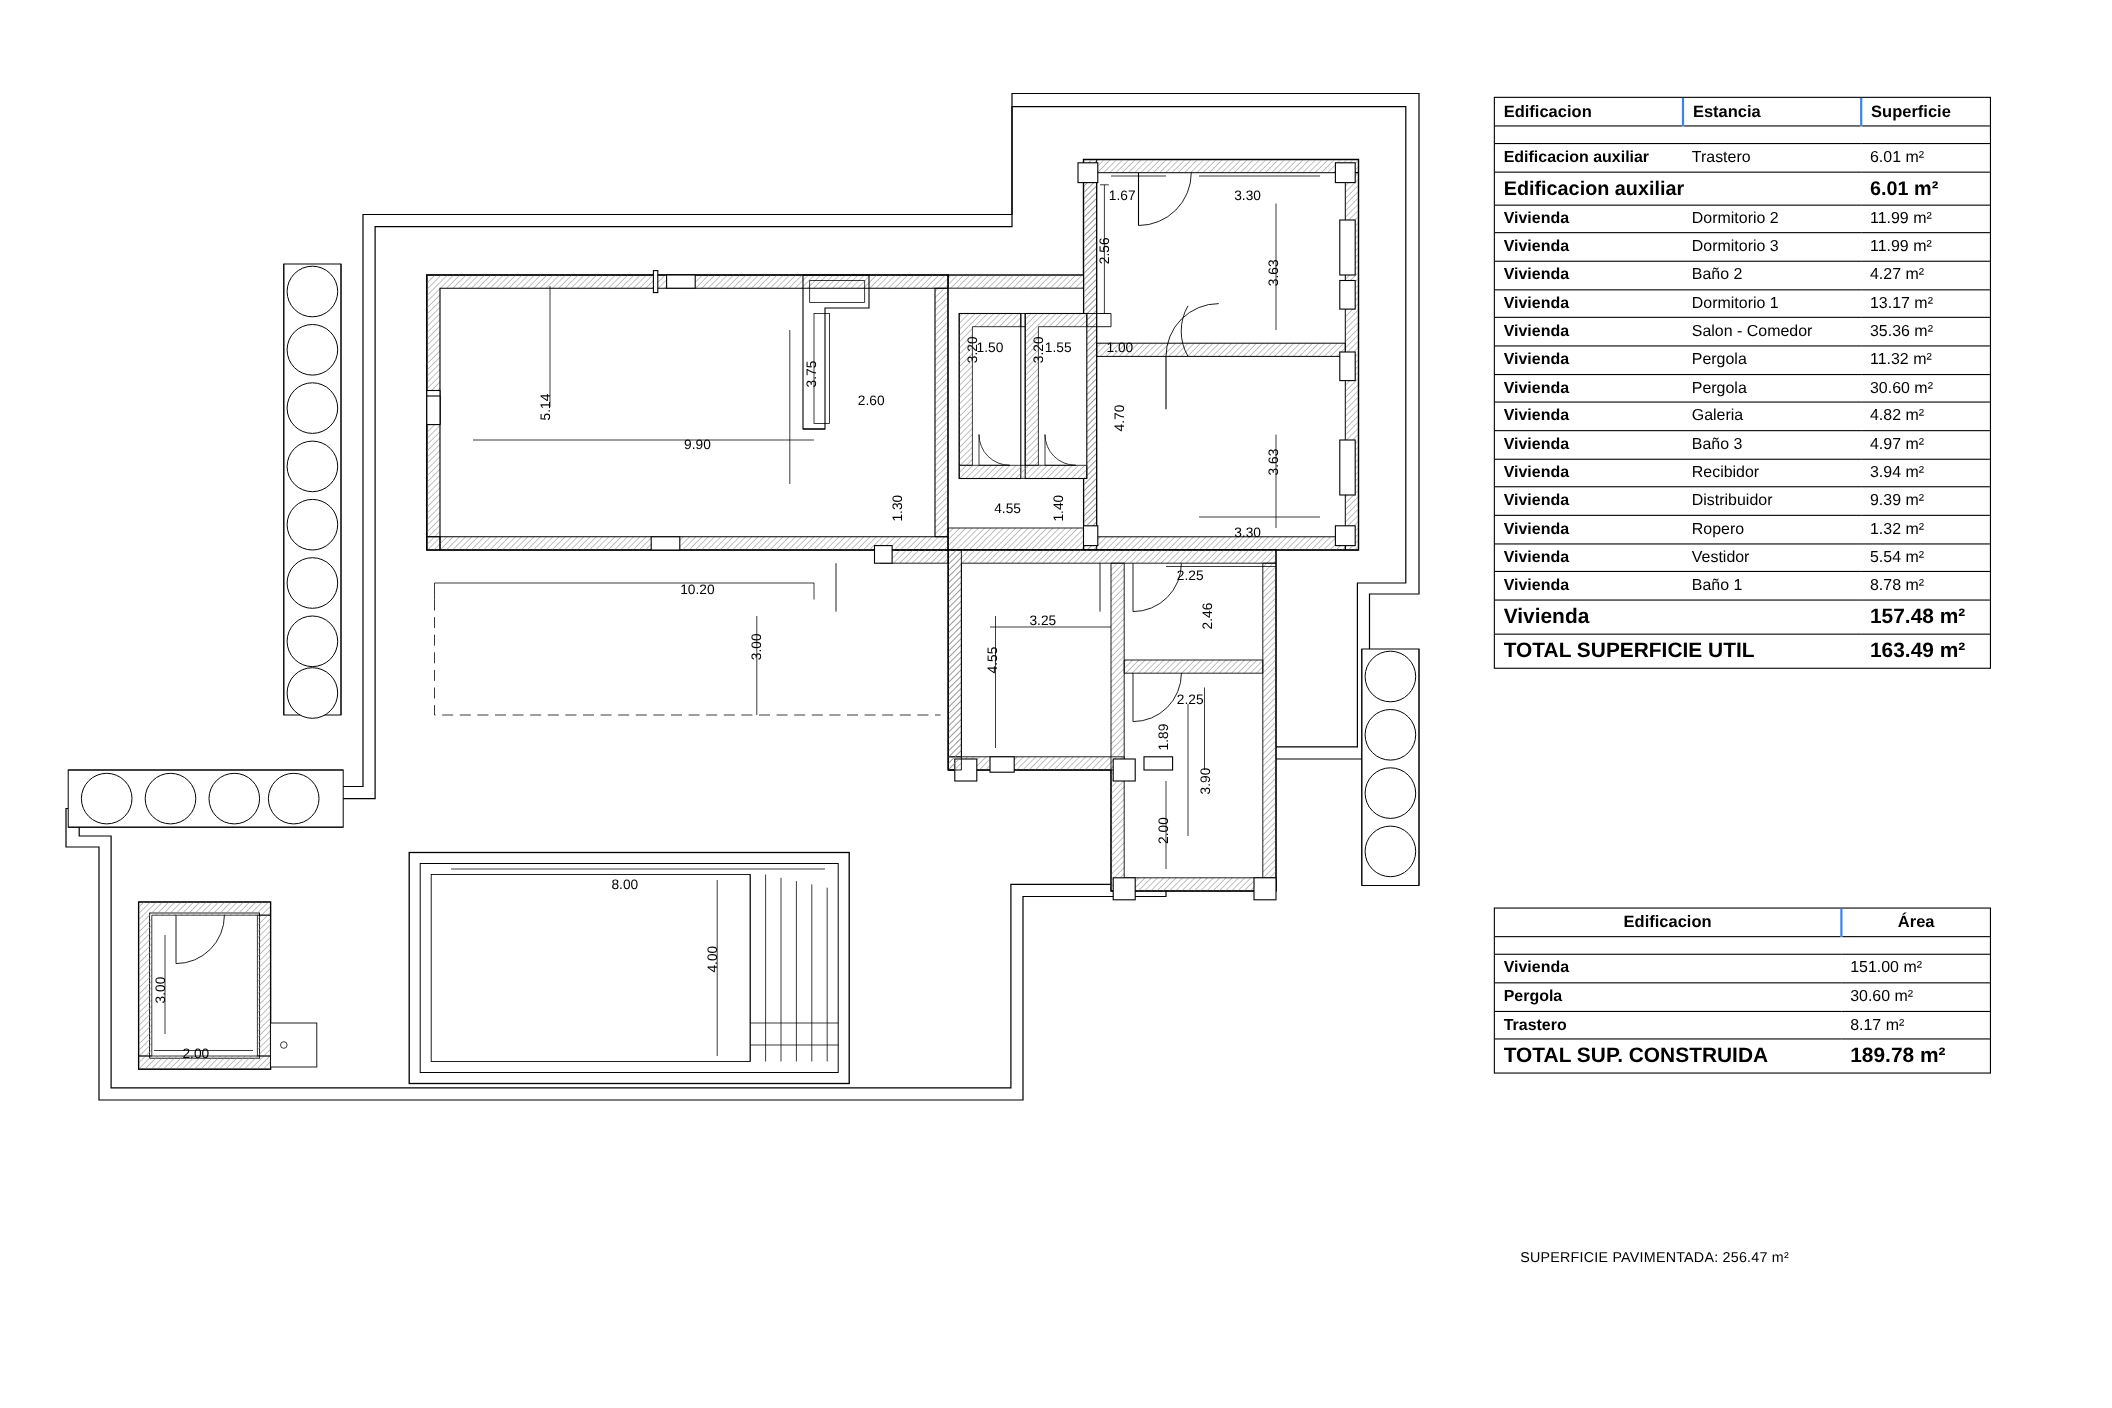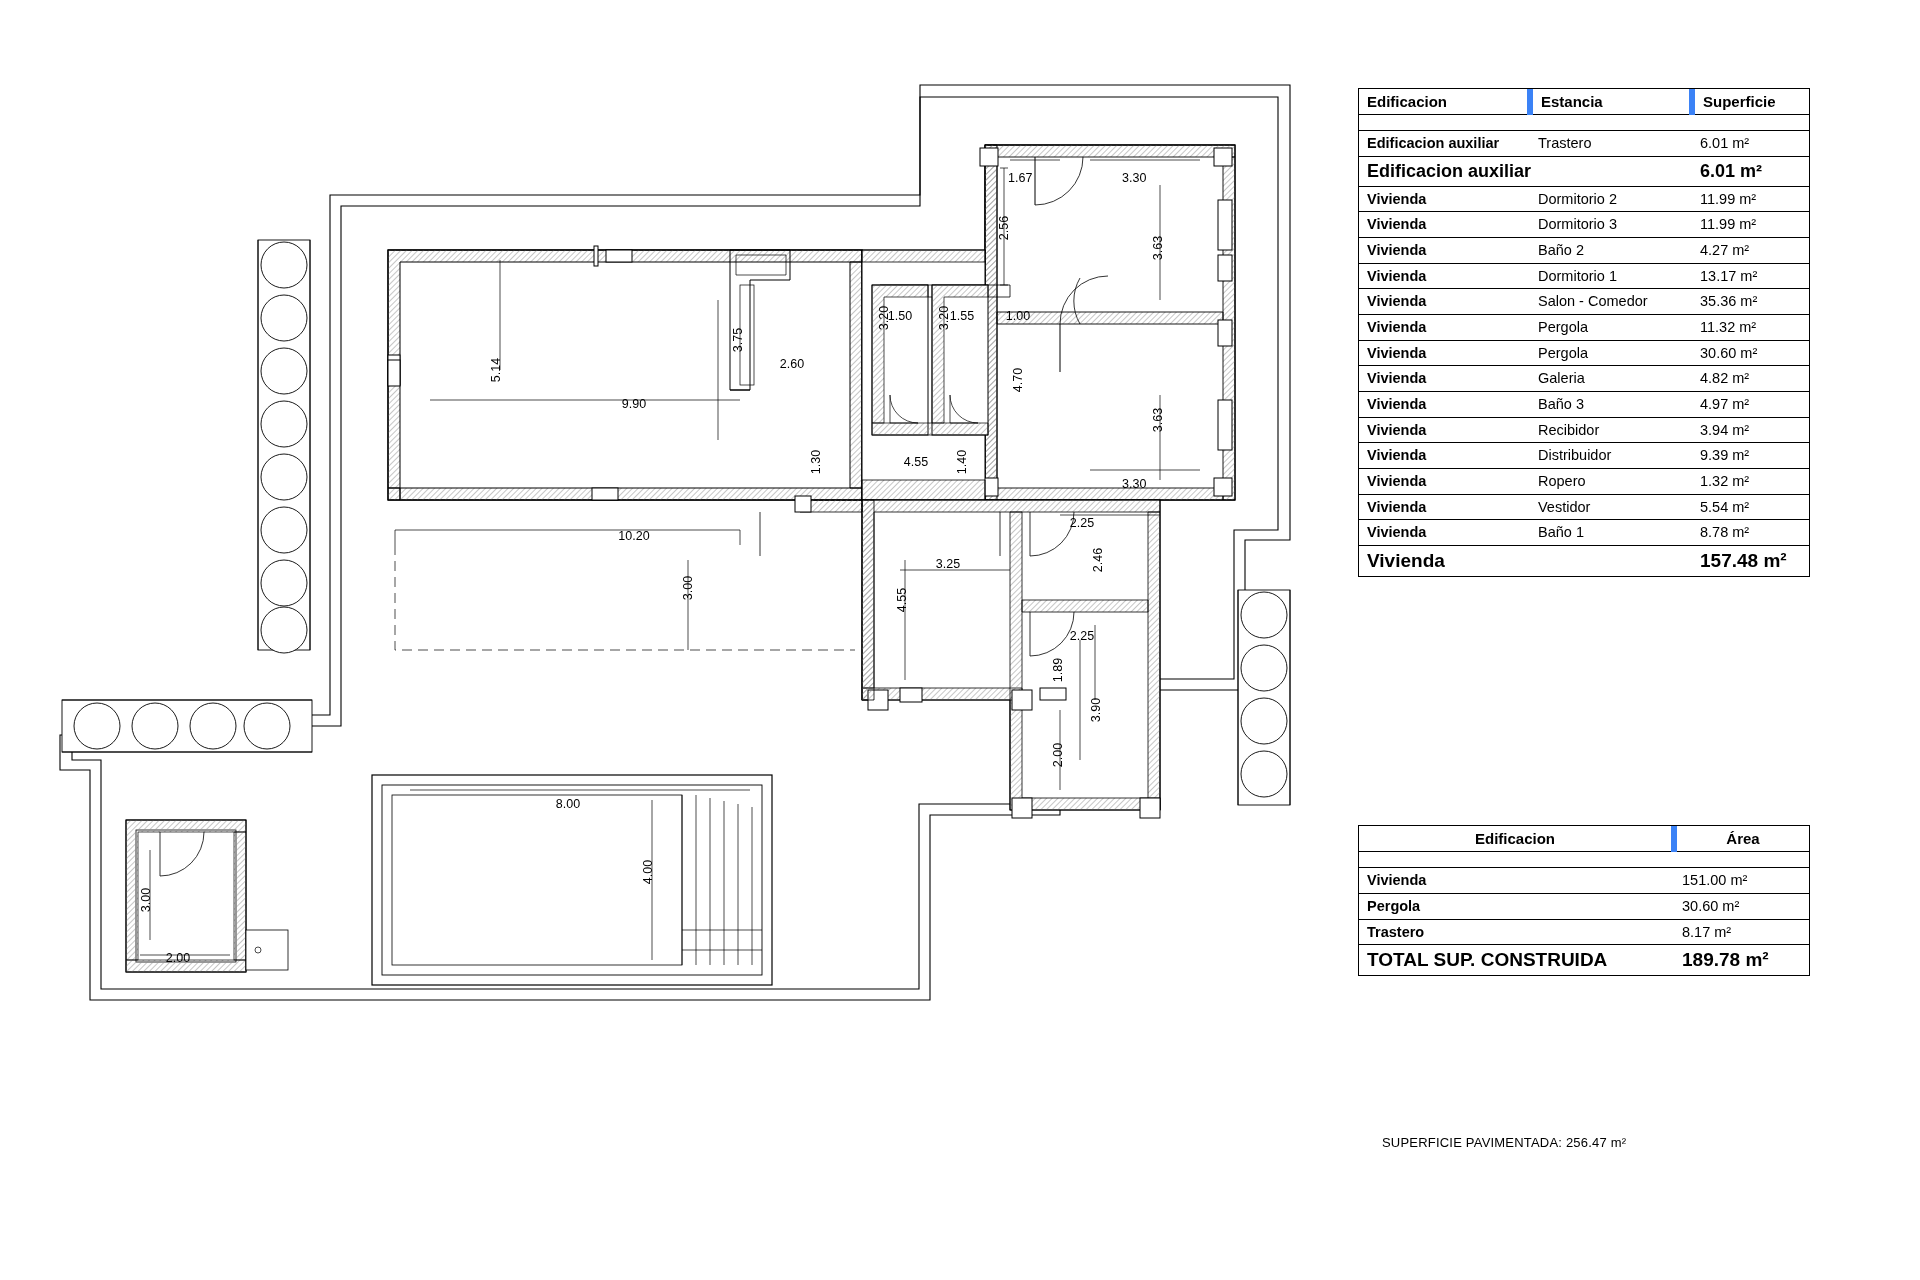--- a/index.html
+++ b/index.html
@@ -57,21 +57,21 @@
     font-weight: bold;
     font-size: 15px;
   }
   .bold { font-weight: bold; }
   .big-bold { font-weight: bold; font-size: 18px; }
   .huge-bold { font-weight: bold; font-size: 19px; }
 
   
   .bt { border-top: 1px solid #000; }
   .bb { border-bottom: 1px solid #000; }
-  .bl { border-left: 6px solid #3b82f6; }
+  .bl { border-left: 2px solid #3b82f6; }
 
   .outer-box { border: 1px solid #000; }
 
   .spacer-row td { padding: 0; height: 7px; border: none; }
 
   .note {
     position: absolute;
     font-size: 13px;
     letter-spacing: 0.2px;
   }
@@ -464,20 +464,24 @@
     <tr>
       <td class="bold bt">Vivienda</td>
       <td class="bt">Baño 1</td>
       <td class="bt">8.78 m²</td>
     </tr>
 
     <tr>
       <td colspan="2" class="huge-bold bt">Vivienda</td>
       <td class="huge-bold bt">157.48 m²</td>
     </tr>
+    <tr>
+      <td colspan="2" class="huge-bold bt">TOTAL SUPERFICIE UTIL</td>
+      <td class="huge-bold bt">163.49 m²</td>
+    </tr>
   </tbody>
     </table>
 </div>
 
 <div class="table-block outer-box" style="left:1358px; top:825px; width:450px;">
   <table class="spec">
     <tbody>
     <tr class="hdr">
       <td class="bb" style="width:70%; text-align:center;">Edificacion</td>
       <td class="bb bl" style="width:30%; text-align:center;">Área</td>

